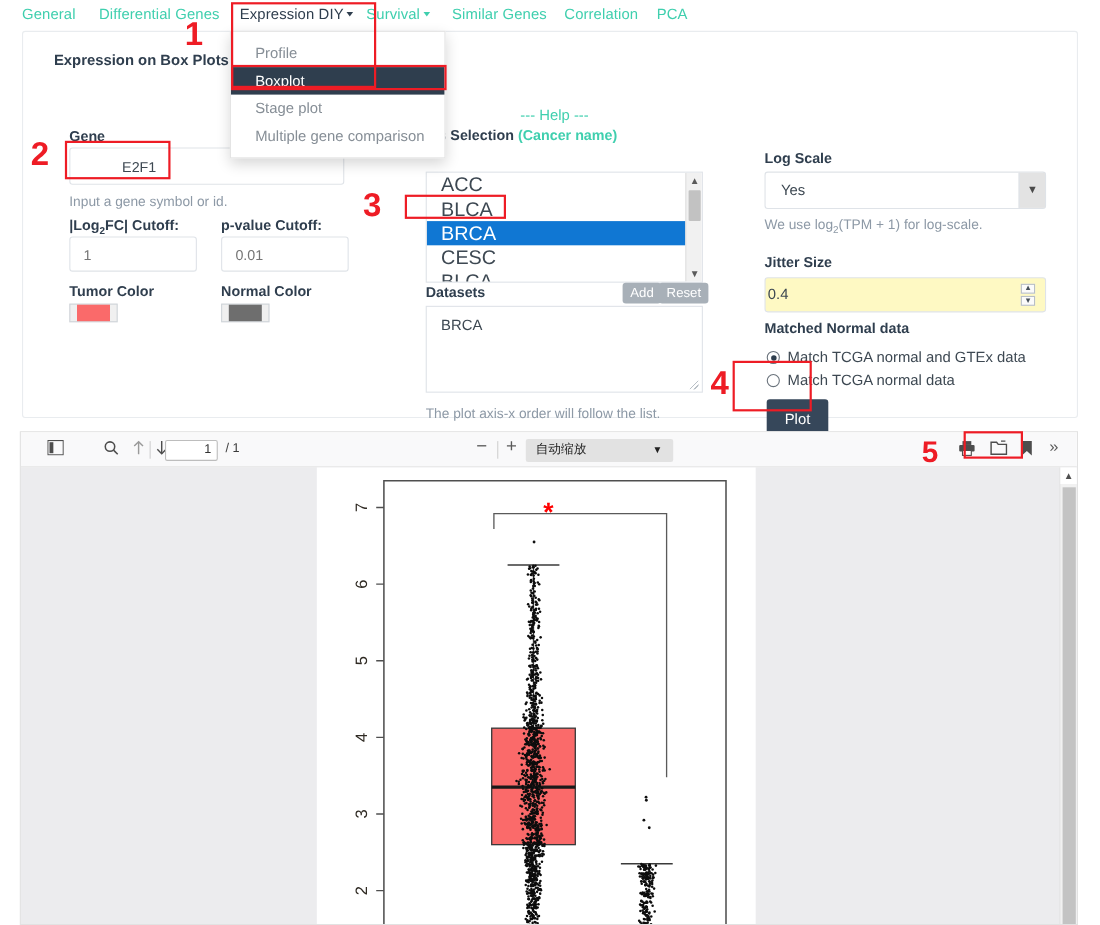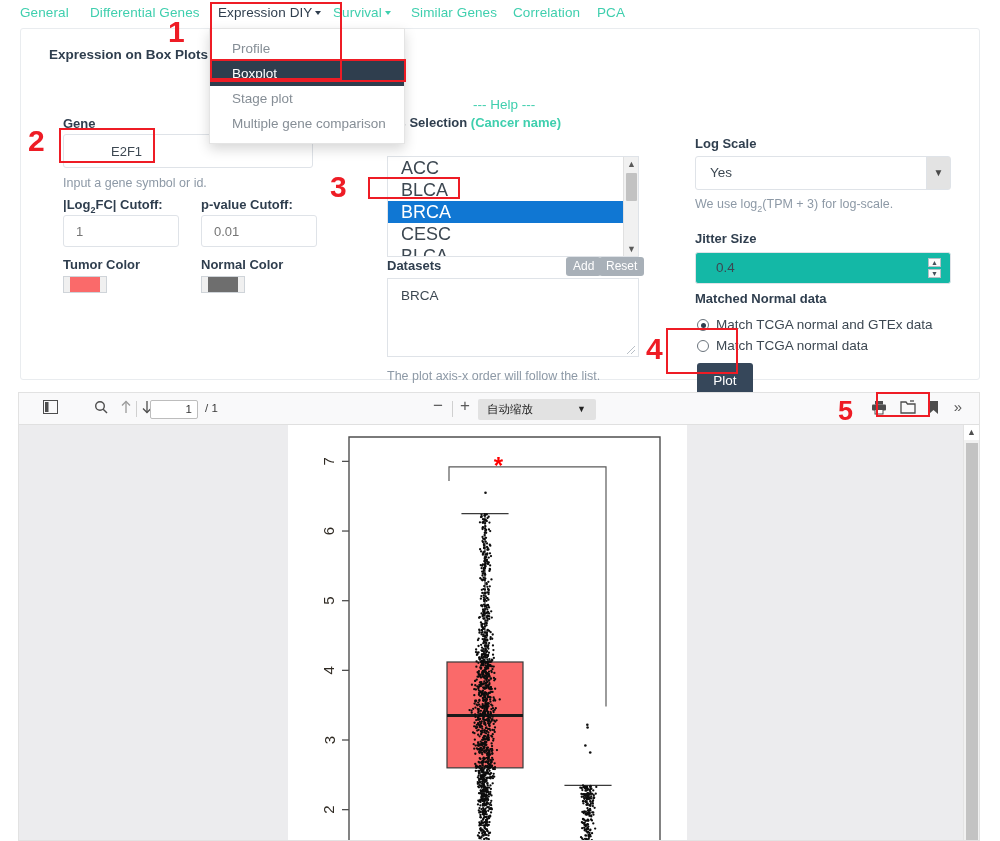--- a/index.html
+++ b/index.html
@@ -135,22 +135,22 @@
     cursor: pointer;
   }
   .select-arrow {
     position: absolute; right: 0; top: 0; width: 24px; height: 32px;
     background: #e3e3e3; border-left: 1px solid #dfe3e8;
     display: flex; align-items: center; justify-content: center;
     color: #4a4a4a; font-size: 10px;
   }
   .spin {
     position: absolute; left: 674px; top: 223px; width: 256px; height: 32px;
-    border: 1px solid #dfe3e8; border-radius: 3px; background: #14b8a6;
-    font-size: 13.5px; color: #3d4852; line-height: 30px; padding-left: 20px;
+    border: 1px solid #dfe3e8; border-radius: 3px; background: #fef9c3;
+    font-size: 13.5px; color: #3d4852; line-height: 30px; padding-left: 2px;
   }
   .spin-ctrl {
     position: absolute; right: 9px; top: 5px; width: 13px; height: 20px;
     display: flex; flex-direction: column; justify-content: space-between;
     cursor: pointer;
   }
   .spin-ctrl span {
     display: block; height: 9px; border: 1px solid #b8bfc6; background: #fbfbfb;
     font-size: 7px; line-height: 7px; text-align: center; color: #46505a;
   }
@@ -201,21 +201,21 @@
   .pagebox {
     position: absolute; left: 131px; top: 7px; width: 48px; height: 19px;
     border: 1px solid #bdbdbd; background: #ffffff; border-radius: 2px;
     font-size: 11.5px; color: #333; text-align: right; padding-right: 5px;
     line-height: 17px;
   }
   .pagetotal {
     position: absolute; left: 186px; top: 9px; font-size: 11.5px; color: #3a3a3a;
   }
   .zoomsel {
-    position: absolute; left: 459px; top: 6px; width: 118px; height: 21px;
+    position: absolute; left: 459px; top: 6px; width: 134px; height: 21px;
     background: #e2e2e2; border: none; border-radius: 2px;
     font-size: 11.5px; color: #222; line-height: 21px; padding-left: 9px;
     cursor: pointer;
   }
   .zoomsel .za { position: absolute; right: 10px; top: 0; font-size: 9px; }
 
   .vbody {
     position: absolute; left: 0; top: 32px; width: 960px; height: 416px;
     background: #ececee;
   }
@@ -310,21 +310,21 @@
       <span class="resize-grip"></span>
     </div>
     <div class="hint" style="left:366px; top:340px">The plot axis-x order will follow the list.</div>
 
     <div class="lbl" style="left:674px; top:107px">Log Scale</div>
     <div class="select">
       <span>Yes</span>
       <span class="select-arrow">▼</span>
     </div>
     <div class="hint" style="left:674px; top:168px">
-      <span>We use log</span><sub style="font-size:9px">2</sub><span>(TPM + 3) for log-scale.</span>
+      <span>We use log</span><sub style="font-size:9px">2</sub><span>(TPM + 1) for log-scale.</span>
     </div>
 
     <div class="lbl" style="left:674px; top:202px">Jitter Size</div>
     <div class="spin">
       <span>0.4</span>
       <span class="spin-ctrl">
         <span>▲</span>
         <span>▼</span>
       </span>
     </div>

